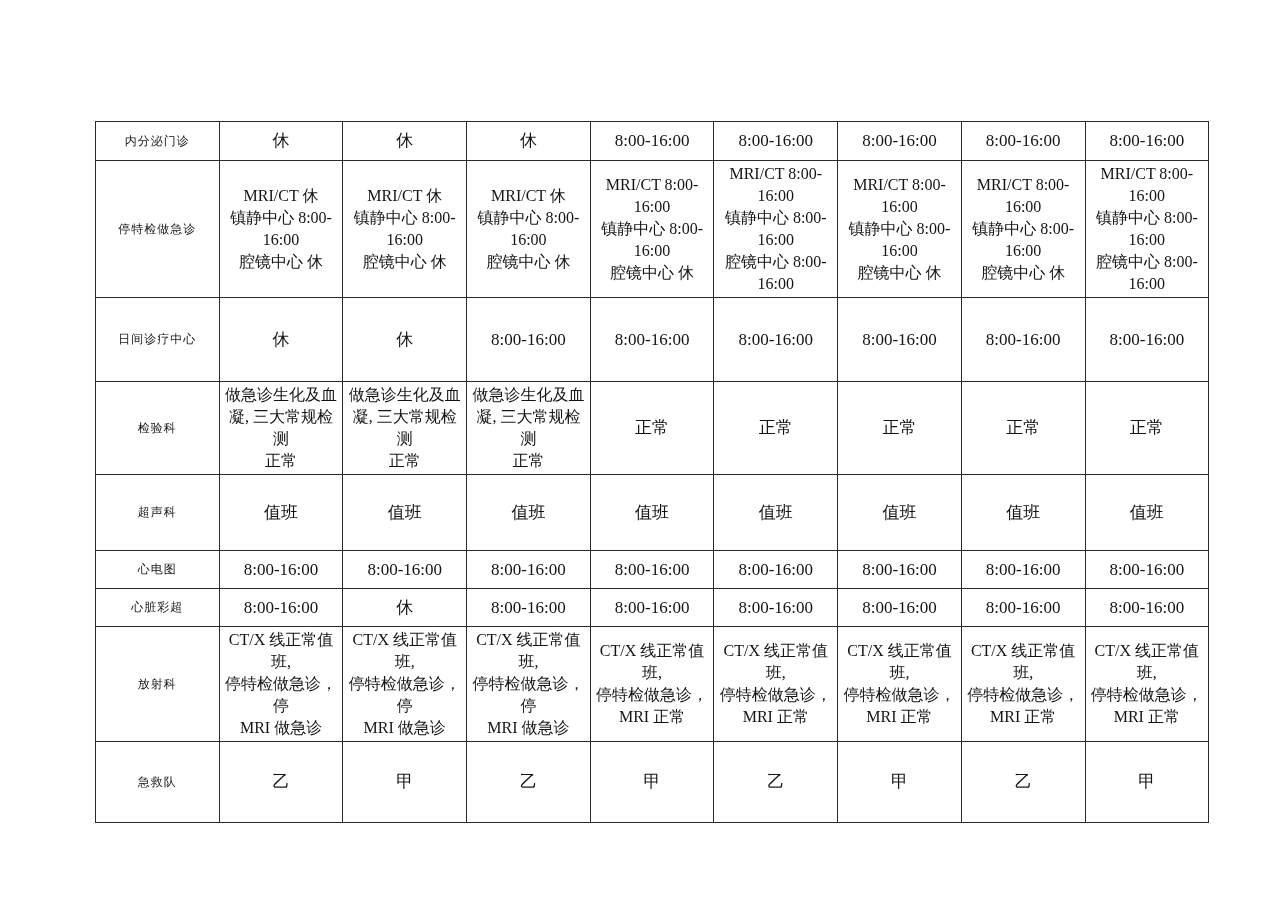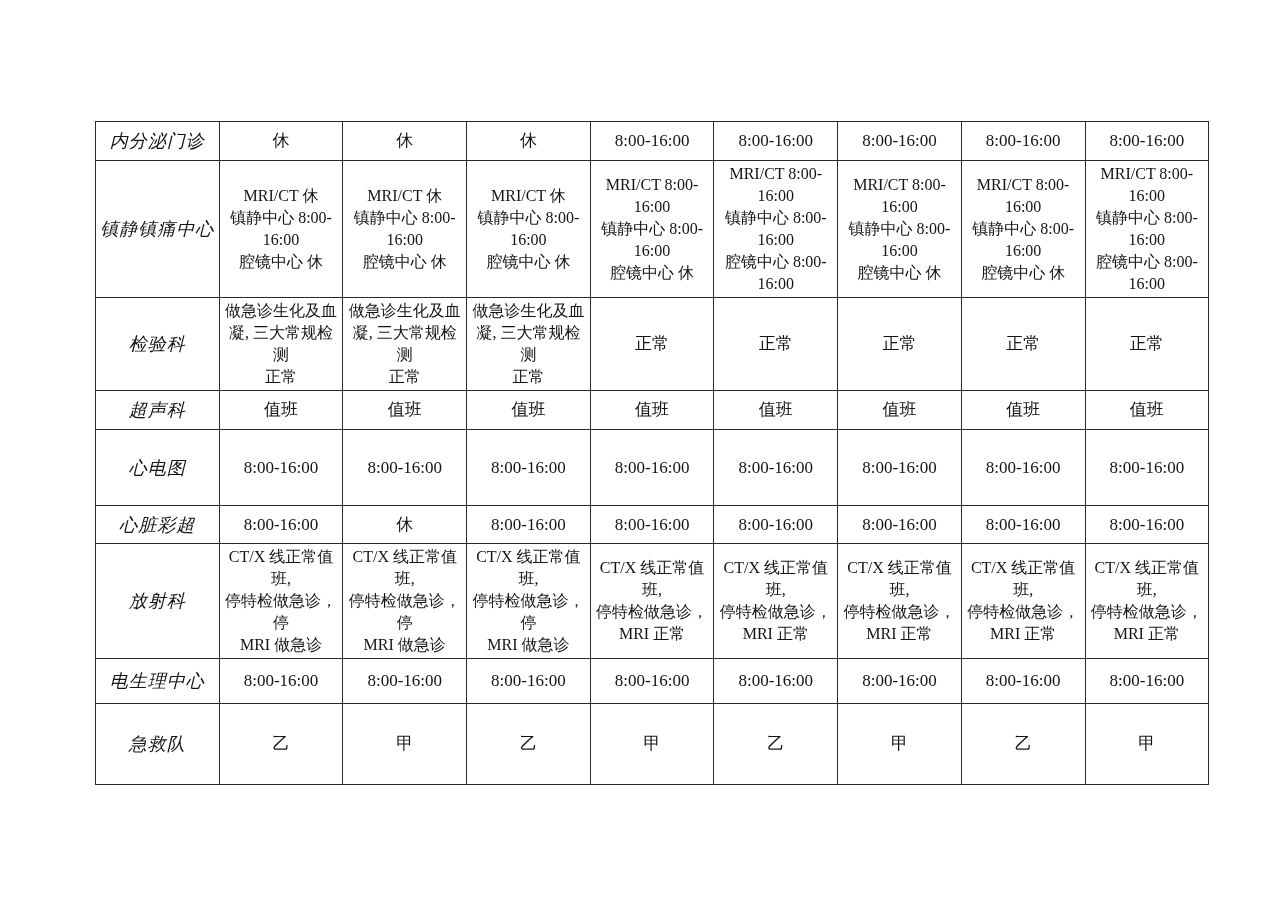--- a/index.html
+++ b/index.html
@@ -30,24 +30,23 @@
   table.schedule th,
   table.schedule td {
     border: 1px solid #2a2a2a;
     text-align: center;
     vertical-align: middle;
     padding: 2px 3px;
     overflow: hidden;
   }
   table.schedule th.dept {
     font-weight: normal;
-    font-size: 18px;
+    font-size: 12px;
     letter-spacing: 1px;
     white-space: nowrap;
-    font-style: italic;
   }
   table.schedule td {
     font-size: 17px;
     white-space: pre-line;
     line-height: 1.25;
   }
   table.schedule td.small {
     font-size: 16px;
     line-height: 22px;
   }
@@ -88,21 +87,21 @@
           <td>休</td>
           <td>休</td>
           <td>休</td>
           <td>8:00-16:00</td>
           <td>8:00-16:00</td>
           <td>8:00-16:00</td>
           <td>8:00-16:00</td>
           <td>8:00-16:00</td>
         </tr>
         <tr>
-          <th class="dept">镇静镇痛中心</th>
+          <th class="dept">停特检做急诊</th>
           <td class="small">MRI/CT 休
 镇静中心 8:00-16:00
 腔镜中心 休</td>
           <td class="small">MRI/CT 休
 镇静中心 8:00-16:00
 腔镜中心 休</td>
           <td class="small">MRI/CT 休
 镇静中心 8:00-16:00
 腔镜中心 休</td>
           <td class="small">MRI/CT 8:00-16:00
@@ -113,20 +112,31 @@
 腔镜中心 8:00-16:00</td>
           <td class="small">MRI/CT 8:00-16:00
 镇静中心 8:00-16:00
 腔镜中心 休</td>
           <td class="small">MRI/CT 8:00-16:00
 镇静中心 8:00-16:00
 腔镜中心 休</td>
           <td class="small">MRI/CT 8:00-16:00
 镇静中心 8:00-16:00
 腔镜中心 8:00-16:00</td>
+        </tr>
+        <tr>
+          <th class="dept">日间诊疗中心</th>
+          <td>休</td>
+          <td>休</td>
+          <td>8:00-16:00</td>
+          <td>8:00-16:00</td>
+          <td>8:00-16:00</td>
+          <td>8:00-16:00</td>
+          <td>8:00-16:00</td>
+          <td>8:00-16:00</td>
         </tr>
         <tr>
           <th class="dept">检验科</th>
           <td class="small">做急诊生化及血
 凝, 三大常规检测
 正常</td>
           <td class="small">做急诊生化及血
 凝, 三大常规检测
 正常</td>
           <td class="small">做急诊生化及血
@@ -192,31 +202,20 @@
 停特检做急诊，
 MRI 正常</td>
           <td class="small">CT/X 线正常值班,
 停特检做急诊，
 MRI 正常</td>
           <td class="small">CT/X 线正常值班,
 停特检做急诊，
 MRI 正常</td>
         </tr>
         <tr>
-          <th class="dept">电生理中心</th>
-          <td>8:00-16:00</td>
-          <td>8:00-16:00</td>
-          <td>8:00-16:00</td>
-          <td>8:00-16:00</td>
-          <td>8:00-16:00</td>
-          <td>8:00-16:00</td>
-          <td>8:00-16:00</td>
-          <td>8:00-16:00</td>
-        </tr>
-        <tr>
           <th class="dept">急救队</th>
           <td>乙</td>
           <td>甲</td>
           <td>乙</td>
           <td>甲</td>
           <td>乙</td>
           <td>甲</td>
           <td>乙</td>
           <td>甲</td>
         </tr>

